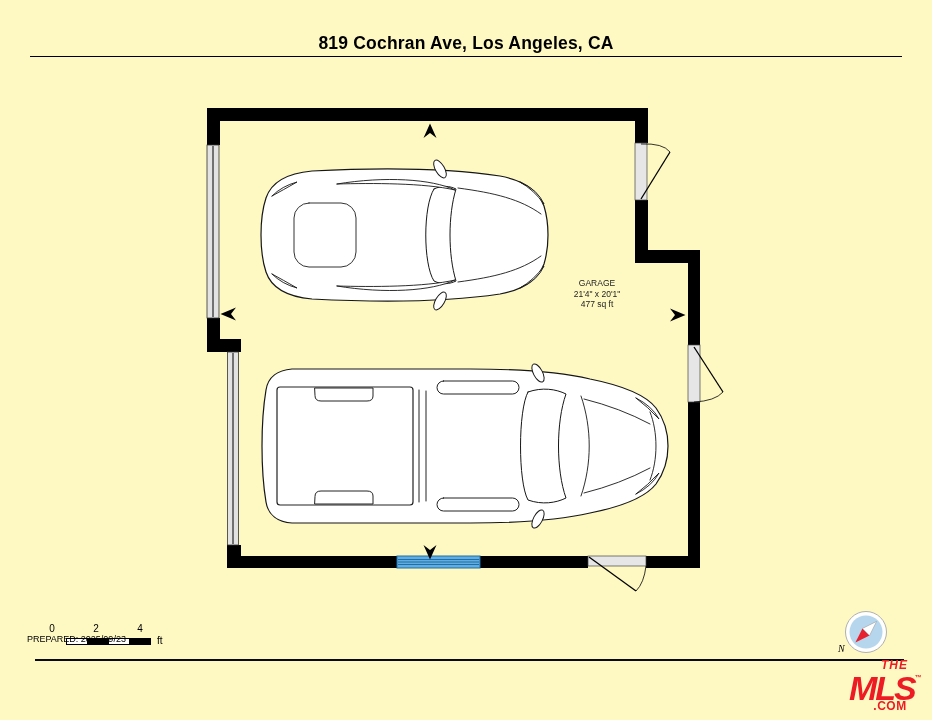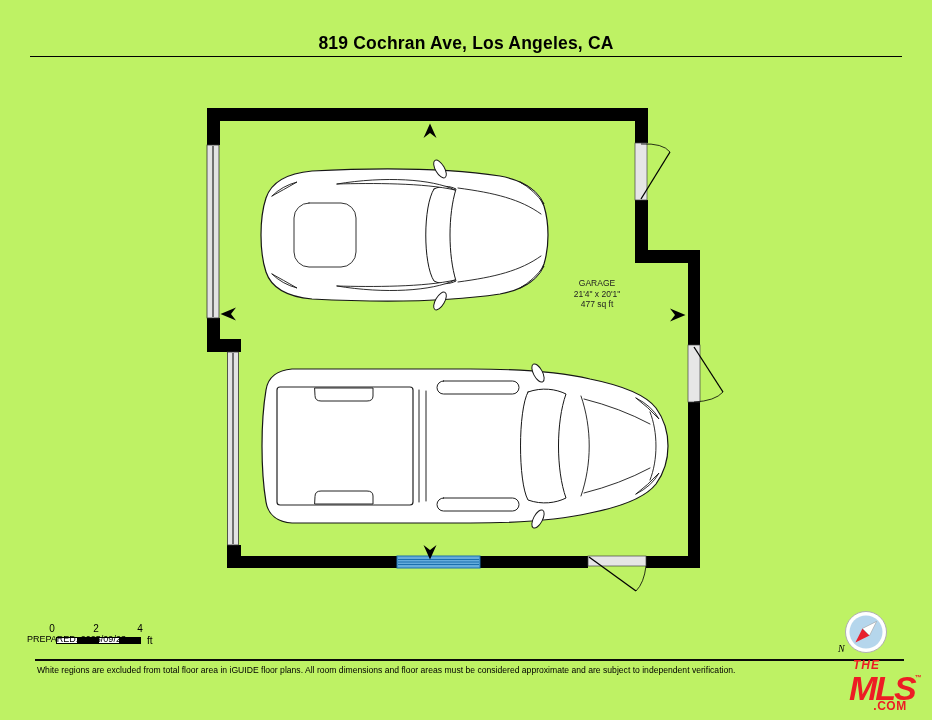--- a/index.html
+++ b/index.html
@@ -1,52 +1,52 @@
 <!DOCTYPE html>
 <html><head>
 <meta charset="utf-8">
 <style>
   html,body{margin:0;padding:0;background:#fff;}
-  .page{position:relative;width:932px;height:720px;background:#bef264;overflow:hidden;
+  .page{position:relative;width:932px;height:720px;background:#fef9c3;overflow:hidden;
         font-family:"Liberation Sans",sans-serif;color:#000;}
   .abs{position:absolute;}
 
   
   .title{top:33px;left:0;right:0;text-align:center;font-size:17.5px;font-weight:bold;letter-spacing:.2px;}
   .title-rule{top:56px;left:30px;right:30px;border-top:1.6px solid #000;}
   .subtitle{top:64px;left:0;right:0;text-align:center;font-size:10.5px;}
   .subtitle .floor-name{font-weight:bold;margin-right:14px;}
 
   
   .plan-svg{position:absolute;left:0;top:0;width:932px;height:720px;}
 
   
   .room-label{left:547px;top:278px;width:100px;text-align:center;font-size:8.5px;line-height:1.25;color:#222;}
 
   
   .scalebar{left:50px;top:623px;width:130px;height:26px;font-size:10px;}
   .scalebar .tick{position:absolute;top:0;width:12px;text-align:center;}
   .scalebar .t0{left:-4px}.scalebar .t1{left:40px}.scalebar .t2{left:84px}
-  .scalebar .bar{position:absolute;top:14px;left:6px;display:flex;}
+  .scalebar .bar{position:absolute;top:14px;left:16px;display:flex;align-items:flex-end;}
   .scalebar .seg{width:22px;height:7px;display:block;box-sizing:border-box;}
   .scalebar .seg+.seg{margin-left:-1px;}
   .scalebar .light{background:#fff;border:1px solid #000;}
   .scalebar .dark{background:#000;border:1px solid #000;}
   .scalebar .unit{margin-left:6px;font-size:10px;line-height:8px;}
 
   .prepared{left:0;right:0;top:634px;text-align:left;font-size:9px;margin-left:27px;}
 
   .compass-n{left:838px;top:643px;font-family:"Liberation Serif",serif;font-style:italic;font-size:10px;}
 
   
   .footer-rule{left:35px;right:28px;top:659px;border-top:2px solid #0a0a0a;}
   .disclaimer{left:37px;top:665px;width:700px;font-size:8.6px;color:#000;}
 
   .logo{left:849px;top:659px;width:82px;color:#ed1c24;line-height:1;}
-  .logo-the{font-size:12px;font-weight:900;font-style:italic;margin-left:4px;letter-spacing:1px;}
+  .logo-the{font-size:12px;font-weight:900;font-style:italic;margin-left:32px;letter-spacing:1px;}
   .logo-mls{font-size:34px;font-weight:900;font-style:italic;letter-spacing:-2px;margin-top:0px;}
   .logo-tm{font-size:7px;vertical-align:20px;font-style:normal;letter-spacing:0;}
   .logo-com{font-size:12px;font-weight:bold;text-align:center;margin-top:-5px;letter-spacing:.5px;}
 </style>
 </head>
 <body>
 
 <div class="page">
 
   <svg class="plan-svg" viewBox="0 0 932 720" xmlns="http://www.w3.org/2000/svg">
@@ -185,21 +185,20 @@
       <span class="unit">ft</span>
     </div>
   </div>
 
   <div class="abs prepared">PREPARED: 2025/09/23</div>
 
   <span class="abs compass-n">N</span>
 
   <div class="abs footer-rule"></div>
 
-  <div class="abs disclaimer">White regions are excluded from total floor area in iGUIDE floor plans. All room dimensions and floor areas must be considered approximate and are subject to independent verification.</div>
 
   <div class="abs logo">
     <div class="logo-the">THE</div>
     <div class="logo-mls"><span>MLS</span><span class="logo-tm">™</span></div>
     <div class="logo-com">.COM</div>
   </div>
 
 </div>
 
 </body></html>

